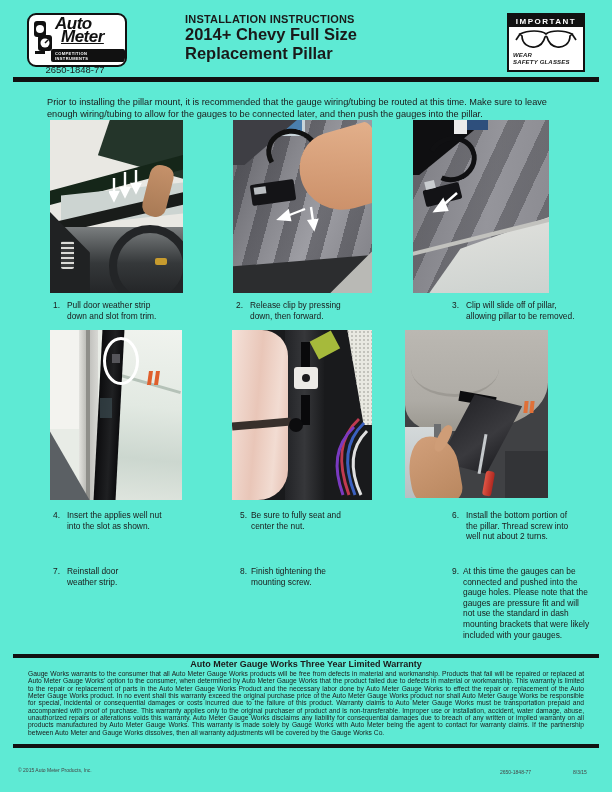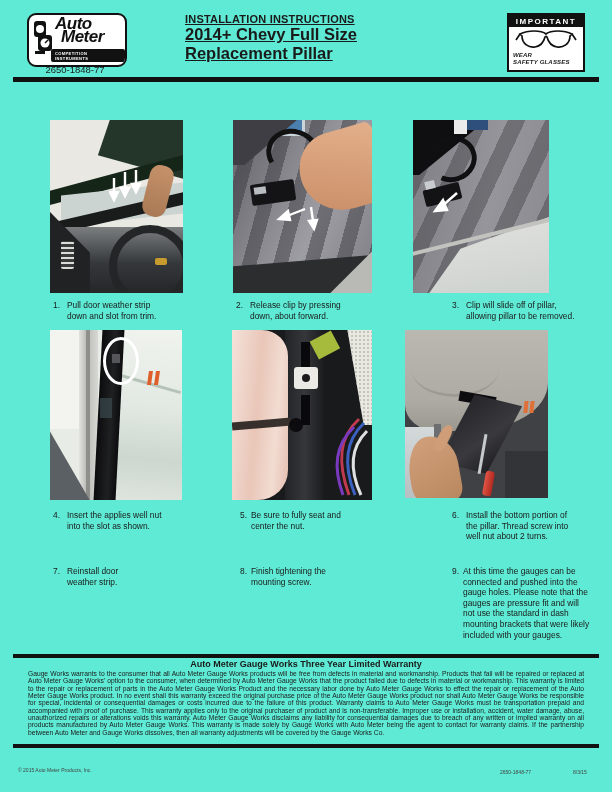--- a/index.html
+++ b/index.html
@@ -5,25 +5,25 @@
   html,body{margin:0;padding:0;background:#888;}
   .page{position:relative;width:612px;height:792px;background:#5eead4;margin:0 auto;
         font-family:"Liberation Sans",sans-serif;color:#1a1a1a;overflow:hidden;}
 
   
   .logo-box{position:absolute;left:27px;top:13px;width:96px;height:50px;border:2.5px solid #111;
             border-radius:9px;background:#fff;overflow:hidden;}
   .gauge-icon{position:absolute;left:4px;top:4px;}
   .logo-words{position:absolute;left:26px;top:1px;font-style:italic;font-weight:bold;
               font-size:17px;line-height:16px;letter-spacing:-0.5px;color:#111;}
-  .logo-meter{margin-left:6px;margin-top:-3px;}
+  .logo-meter{margin-left:6px;margin-top:-3px;text-decoration:underline;}
   .logo-tag{position:absolute;left:22px;bottom:3px;background:#111;color:#fff;font-size:4px;
             font-weight:bold;letter-spacing:0.4px;padding:1.5px 4px;border-radius:2px;}
   .logo-pn{position:absolute;left:27px;top:64px;width:96px;text-align:center;font-size:9.5px;}
-  .title-block{position:absolute;left:185px;top:13px;text-decoration:underline;}
+  .title-block{position:absolute;left:185px;top:13px;}
   .doc-type{font-size:11px;font-weight:bold;letter-spacing:0.2px;}
   .doc-title{font-size:16.5px;font-weight:bold;line-height:19px;}
   .imp-badge{position:absolute;left:507px;top:13px;width:74px;height:55px;border:2.5px solid #111;
              background:#fff;}
   .imp-bar{background:#111;color:#fff;font-size:8px;font-weight:bold;letter-spacing:1.5px;
            text-align:center;padding:1.5px 0;}
   .glasses{display:block;margin:1px auto 0;}
   .imp-text{font-size:6px;font-weight:bold;font-style:italic;line-height:6.5px;padding-left:4px;
             letter-spacing:0.2px;}
   .hrule{position:absolute;left:13px;width:586px;background:#111;}
@@ -188,20 +188,21 @@
       <line x1="58" y1="6" x2="62" y2="12" stroke="#111" stroke-width="1.7"></line>
     </svg>
     <div class="imp-text">
       <span>WEAR</span><br>
       <span>SAFETY GLASSES</span>
     </div>
   </div>
 
   <div class="hrule r1"></div>
 
+  <p class="intro">Prior to installing the pillar mount, it is recommended that the gauge wiring/tubing be routed at this time. Make sure to leave enough wiring/tubing to allow for the gauges to be connected later, and then push the gauges into the pillar.</p>
 
   <div class="photo p1">
     <div class="p1-garage"></div>
     <div class="p1-frame"></div>
     <div class="p1-glass"></div>
     <div class="p1-trim"></div>
     <div class="p1-dash"></div>
     <div class="p1-door"></div>
     <div class="p1-vent"></div>
     <div class="p1-wheel"></div>
@@ -306,21 +307,21 @@
     <div class="p6-tag"></div>
     <div class="p6-dark"></div>
   </div>
 
   <div class="cap c1">
     <span class="cap-num">1.</span>
     <span class="cap-text">Pull door weather strip down and slot from trim.</span>
   </div>
   <div class="cap c2">
     <span class="cap-num">2.</span>
-    <span class="cap-text">Release clip by pressing down, about forward.</span>
+    <span class="cap-text">Release clip by pressing down, then forward.</span>
   </div>
   <div class="cap c3">
     <span class="cap-num">3.</span>
     <span class="cap-text">Clip will slide off of pillar, allowing pillar to be removed.</span>
   </div>
   <div class="cap c4">
     <span class="cap-num">4.</span>
     <span class="cap-text">Insert the applies well nut into the slot as shown.</span>
   </div>
   <div class="cap c5">

